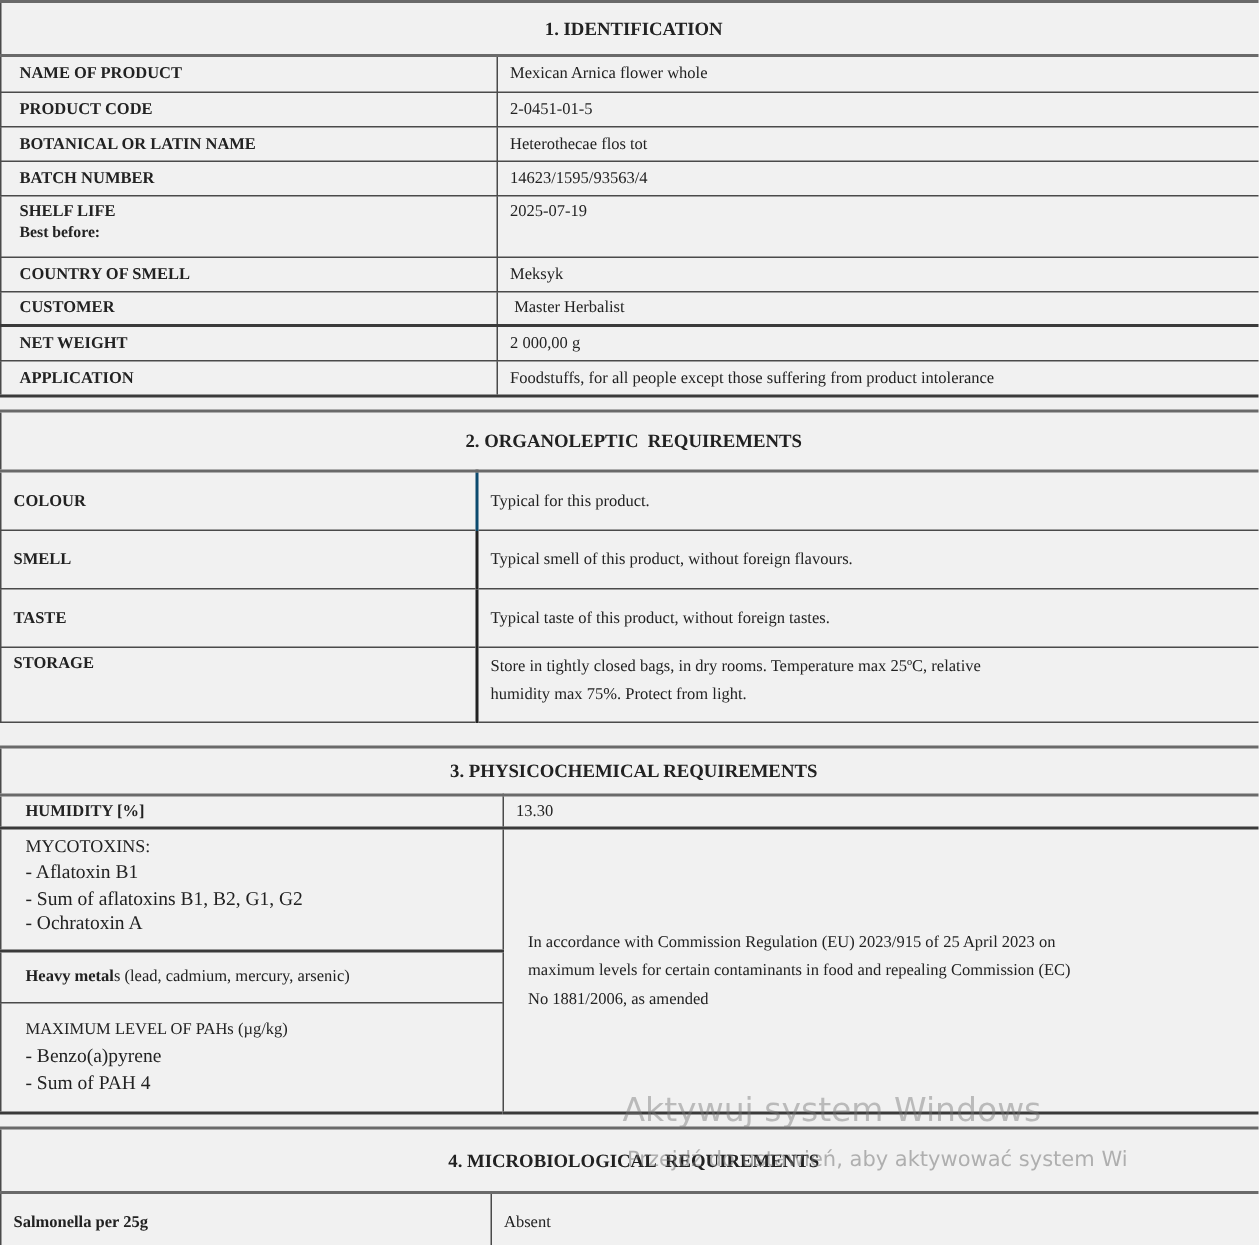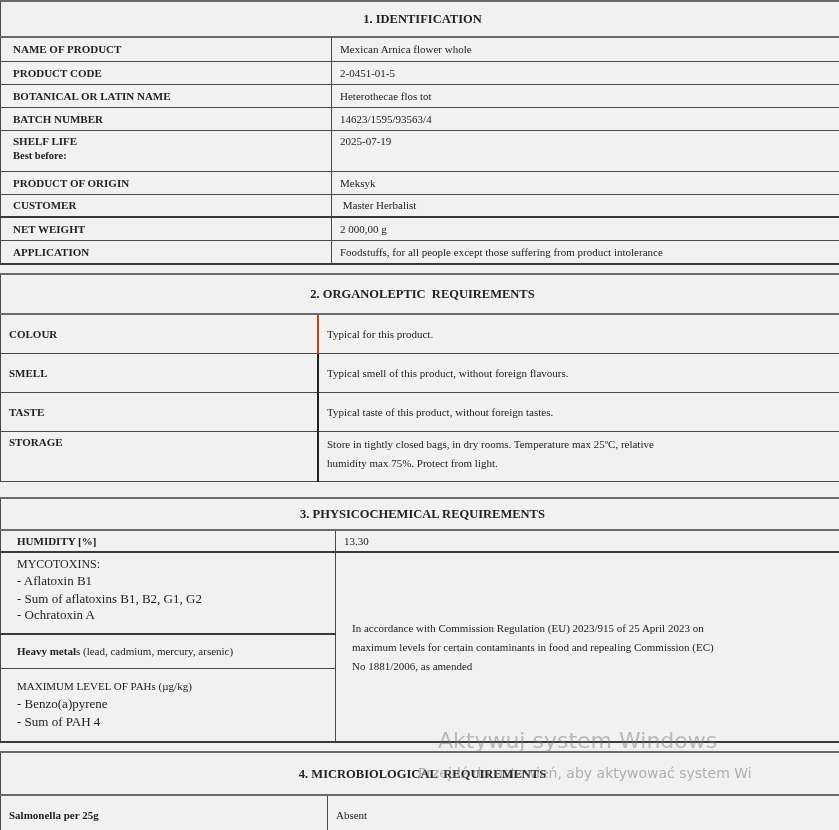--- a/index.html
+++ b/index.html
@@ -35,21 +35,21 @@
   .t1 td.c1 { width: 310px; padding-left: 12px; }
   .t2 { top: 273px; }
   .t2 td.c1 { width: 300px; }
   .t3 { top: 497px; }
   .t3 td.c1 { width: 310px; padding-left: 16px; }
   .t4 { top: 751px; }
   .t4 td.c1 { width: 310px; }
   .vtop { vertical-align: top !important; padding-top: 3px !important; }
   .sub { font-weight: normal; font-size: 13px; line-height: 18px; display: block; }
   .watermark1 {
-    position: absolute; left: 438px; top: 728px;
+    position: absolute; left: 415px; top: 728px;
     font-family: "DejaVu Sans", sans-serif; font-size: 22px;
     color: rgba(120,120,120,0.45); pointer-events: none; white-space: nowrap;
   }
   .watermark2 {
     position: absolute; left: 418px; top: 765px;
     font-family: "DejaVu Sans", sans-serif; font-size: 14px;
     color: rgba(120,120,120,0.55); pointer-events: none; white-space: nowrap;
   }
 </style>
 </head>
@@ -77,21 +77,21 @@
     <td>14623/1595/93563/4</td>
   </tr>
   <tr style="height:41px">
     <td class="c1 lbl vtop">
       <span>SHELF LIFE</span><br>
       <span class="small">Best before:</span>
     </td>
     <td class="vtop">2025-07-19</td>
   </tr>
   <tr style="height:23px">
-    <td class="c1 lbl">PRODUCT OF ORIGIN</td>
+    <td class="c1 lbl">COUNTRY OF SMELL</td>
     <td>Meksyk</td>
   </tr>
   <tr style="height:23px" class="thick">
     <td class="c1 lbl">CUSTOMER</td>
     <td style="white-space:pre"> Master Herbalist</td>
   </tr>
   <tr style="height:23px">
     <td class="c1 lbl">NET WEIGHT</td>
     <td>2 000,00 g</td>
   </tr>
@@ -101,21 +101,21 @@
   </tr>
 </tbody>
   </table>
 
 <table class="tbl t2">
   <tbody>
       <tr style="height:40px">
     <td colspan="2" class="head" style="white-space:pre">2. ORGANOLEPTIC  REQUIREMENTS</td>
   </tr>
   <tr style="height:39px">
-    <td class="c1 lbl" style="border-right:2px solid #c2410c">COLOUR</td>
+    <td class="c1 lbl" style="border-right:2px solid #0c4a6e">COLOUR</td>
     <td>Typical for this product.</td>
   </tr>
   <tr style="height:39px">
     <td class="c1 lbl" style="border-right:2px solid #222">SMELL</td>
     <td>Typical smell of this product, without foreign flavours.</td>
   </tr>
   <tr style="height:39px">
     <td class="c1 lbl" style="border-right:2px solid #222">TASTE</td>
     <td>Typical taste of this product, without foreign tastes.</td>
   </tr>

